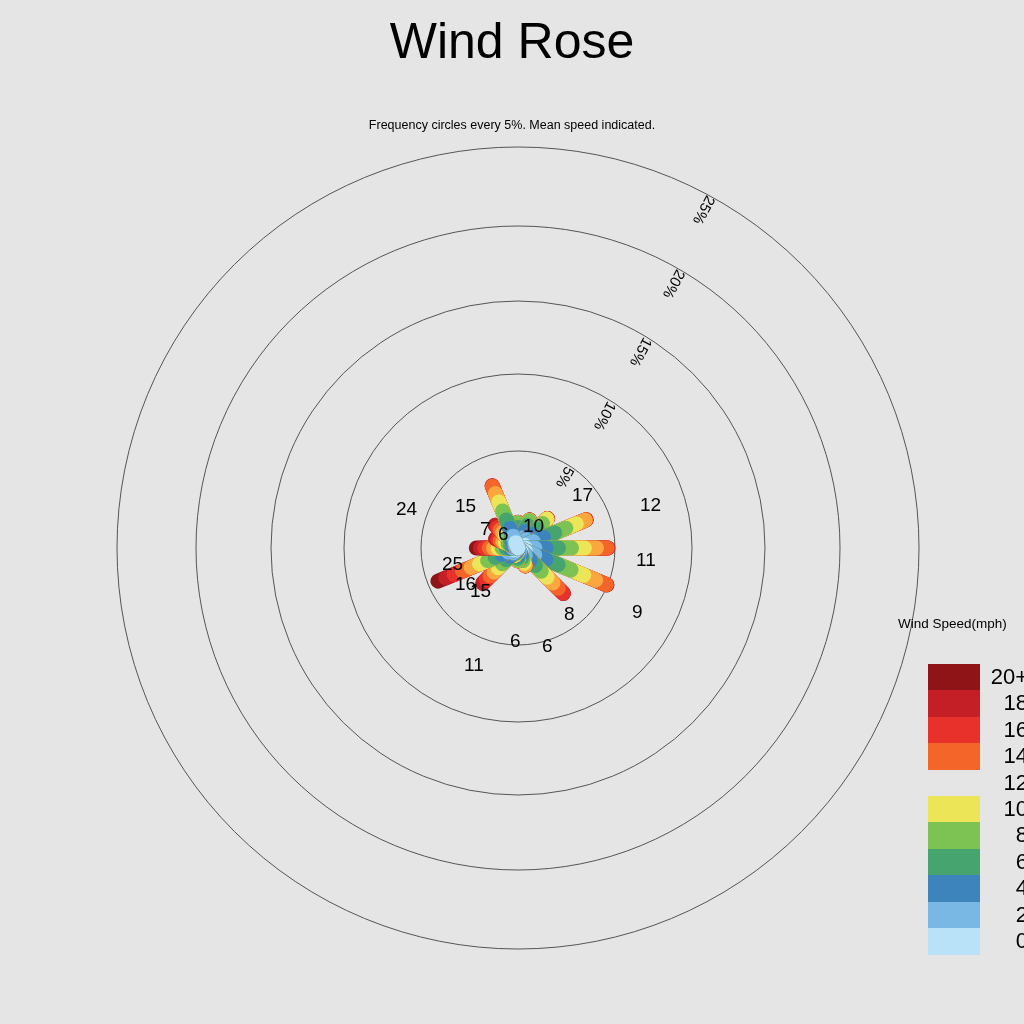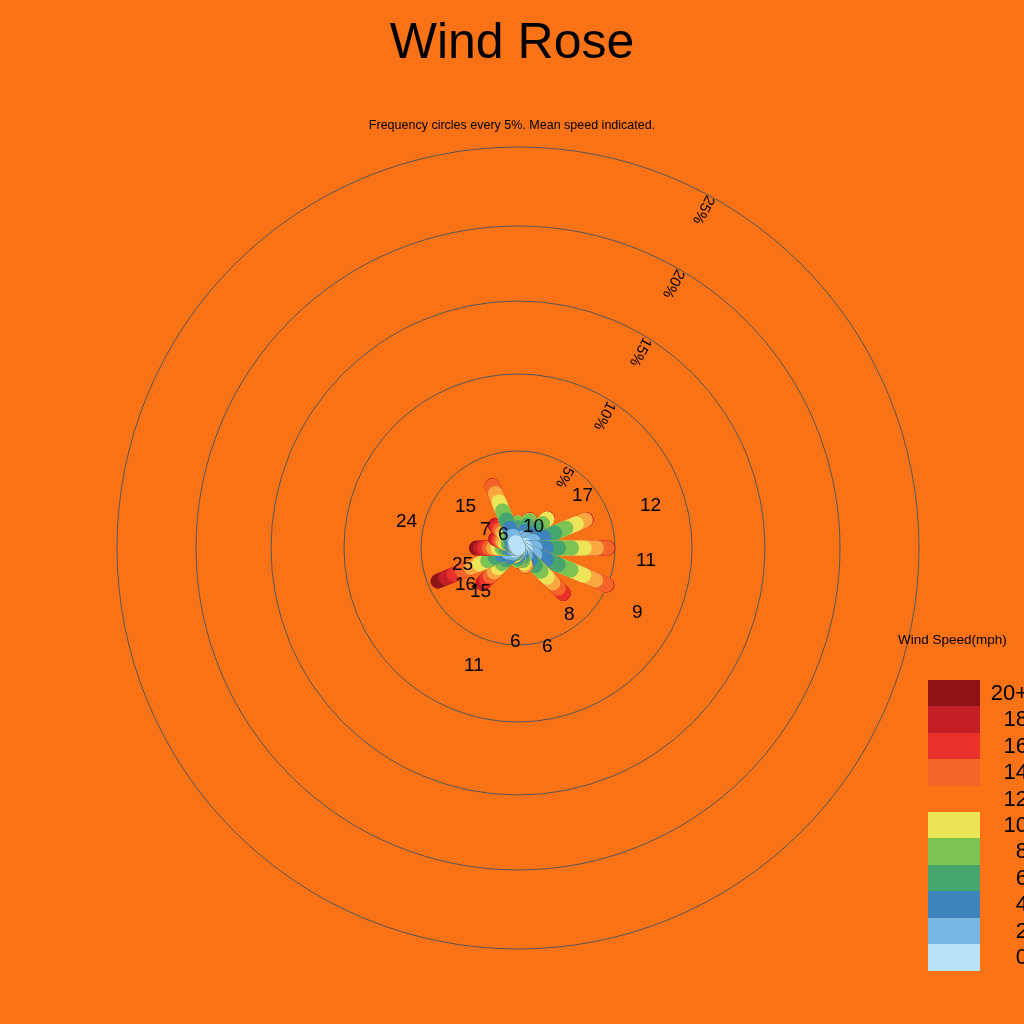--- a/index.html
+++ b/index.html
@@ -4,21 +4,21 @@
 <style>
   html, body {
     margin: 0;
     padding: 0;
     background: #ffffff;
   }
   #page {
     position: relative;
     width: 1024px;
     height: 1024px;
-    background: #f97316;
+    background: #e5e5e5;
     font-family: "Liberation Sans", sans-serif;
     overflow: hidden;
   }
   #title {
     position: absolute;
     left: 0;
     top: 12px;
     width: 1024px;
     text-align: center;
     font-size: 50px;
@@ -46,21 +46,21 @@
     color: #000;
   }
   #rose-svg {
     position: absolute;
     left: 0;
     top: 0;
   }
   #legend {
     position: absolute;
     left: 898px;
-    top: 632px;
+    top: 616px;
     width: 126px;
     height: 350px;
   }
   #legend-title {
     position: absolute;
     left: 0;
     top: 0;
     font-size: 13.5px;
     color: #000;
     white-space: nowrap;
@@ -344,22 +344,22 @@
       <div class="spd-label" style="left: 542px; top: 635px;">6</div>
       <div class="spd-label" style="left: 564px; top: 603px;">8</div>
       <div class="spd-label" style="left: 632px; top: 601px;">9</div>
       <div class="spd-label" style="left: 636px; top: 549px;">11</div>
       <div class="spd-label" style="left: 640px; top: 494px;">12</div>
       <div class="spd-label" style="left: 572px; top: 484px;">17</div>
       <div class="spd-label" style="left: 523px; top: 515px;">10</div>
       <div class="spd-label" style="left: 498px; top: 523px;">6</div>
       <div class="spd-label" style="left: 480px; top: 518px;">7</div>
       <div class="spd-label" style="left: 455px; top: 495px;">15</div>
-      <div class="spd-label" style="left: 396px; top: 510px;">24</div>
-      <div class="spd-label" style="left: 452px; top: 553px;">25</div>
+      <div class="spd-label" style="left: 396px; top: 498px;">24</div>
+      <div class="spd-label" style="left: 442px; top: 553px;">25</div>
       <div class="spd-label" style="left: 455px; top: 573px;">16</div>
       <div class="spd-label" style="left: 470px; top: 580px;">15</div>
       <div class="spd-label" style="left: 464px; top: 654px;">11</div>
     </div>
 
   <div id="legend">
     <div id="legend-title">Wind Speed(mph)</div>
     <div id="legend-rows">
         <div class="legend-row" style="top: 48px; padding-left: 27px;">
           <div class="legend-swatch" style="background: rgb(143, 20, 24);"></div>

